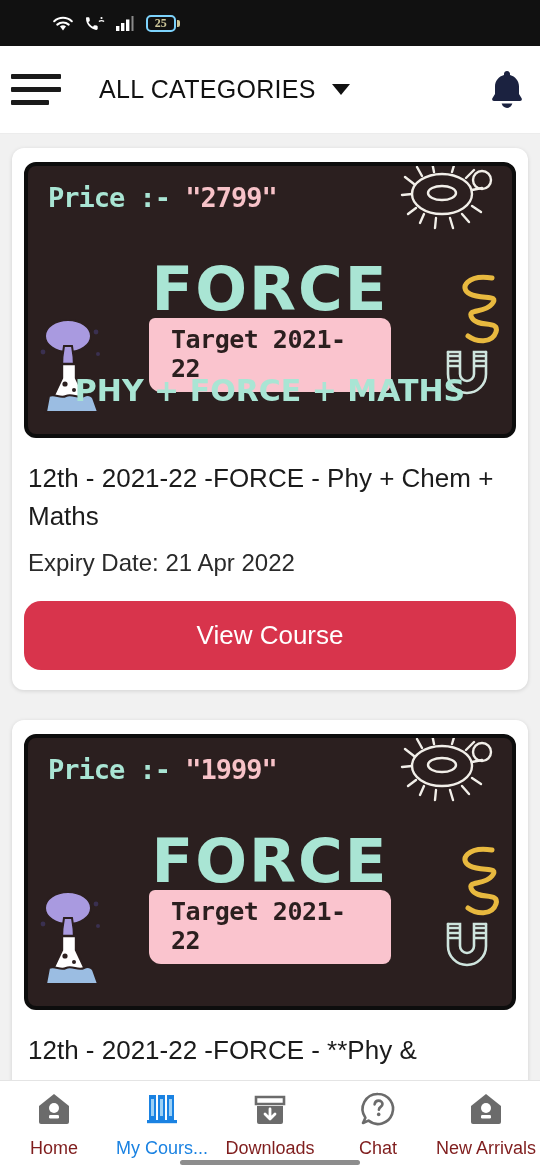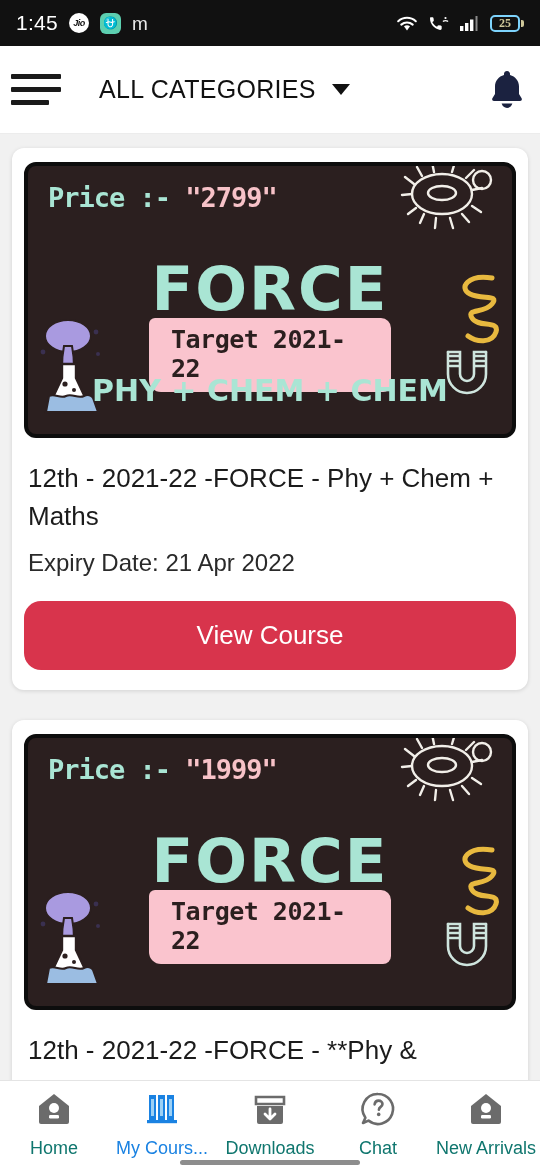--- a/index.html
+++ b/index.html
@@ -135,38 +135,32 @@
   .bottomnav {
     position:absolute; left:0; right:0; bottom:0; height:90px;
     background:#ffffff; border-top:1px solid #e4e4e4;
     display:flex; align-items:flex-start; padding-top:8px;
   }
   .nav-item {
     flex:1; display:flex; flex-direction:column; align-items:center;
     gap:5px; cursor:pointer; overflow:hidden;
   }
   .nav-label {
-    font-size:18px; color:#0f766e; white-space:nowrap;
+    font-size:18px; color:#7f1d1d; white-space:nowrap;
   }
   .nav-item.active .nav-label { color:#1a82e2; }
   .home-bar {
     position:absolute; bottom:5px; left:50%; transform:translateX(-50%);
     width:180px; height:5px; background:#8d8d8d; border-radius:3px;
   }
 </style>
 </head>
 <body>
 
 <div class="statusbar">
-  <div class="sb-left">
-    <span class="sb-time">1:45</span>
-    <span class="ico-jio">Jio</span>
-    <span class="ico-green">⛎</span>
-    <span class="ico-m">m</span>
-  </div>
   <div class="sb-right">
     <span class="sb-speed">
       <span class="v">1.30</span>
       <span class="u">MB/S</span>
     </span>
     <span>
       <svg width="24" height="18" viewBox="0 0 24 18">
         <path d="M12 16.5l-3-4.2a5 5 0 016 0z" fill="#fff"></path>
         <path d="M3.2 7.2a13 13 0 0117.6 0" stroke="#fff" stroke-width="2.1" fill="none" stroke-linecap="round"></path>
         <path d="M6.3 10.6a8.6 8.6 0 0111.4 0" stroke="#fff" stroke-width="2.1" fill="none" stroke-linecap="round"></path>
@@ -262,21 +256,21 @@
           </svg>
         </span>
 
         <div class="price">
           <span class="lbl">Price :-</span>
           <span class="amt">"2799"</span>
         </div>
 
         <div class="force-title">FORCE</div>
         <div class="target-chip">Target 2021-22</div>
-        <div class="subject">PHY + CHEM + CHEM</div>
+        <div class="subject">PHY + FORCE + MATHS</div>
       </div>
     </div>
 
     <div class="course-title">12th - 2021-22 -FORCE - Phy + Chem + Maths</div>
     <div class="expiry">Expiry Date: 21 Apr 2022</div>
     <button class="view-btn">View Course</button>
   </div>
 
   <div class="card">
     <div class="banner">

